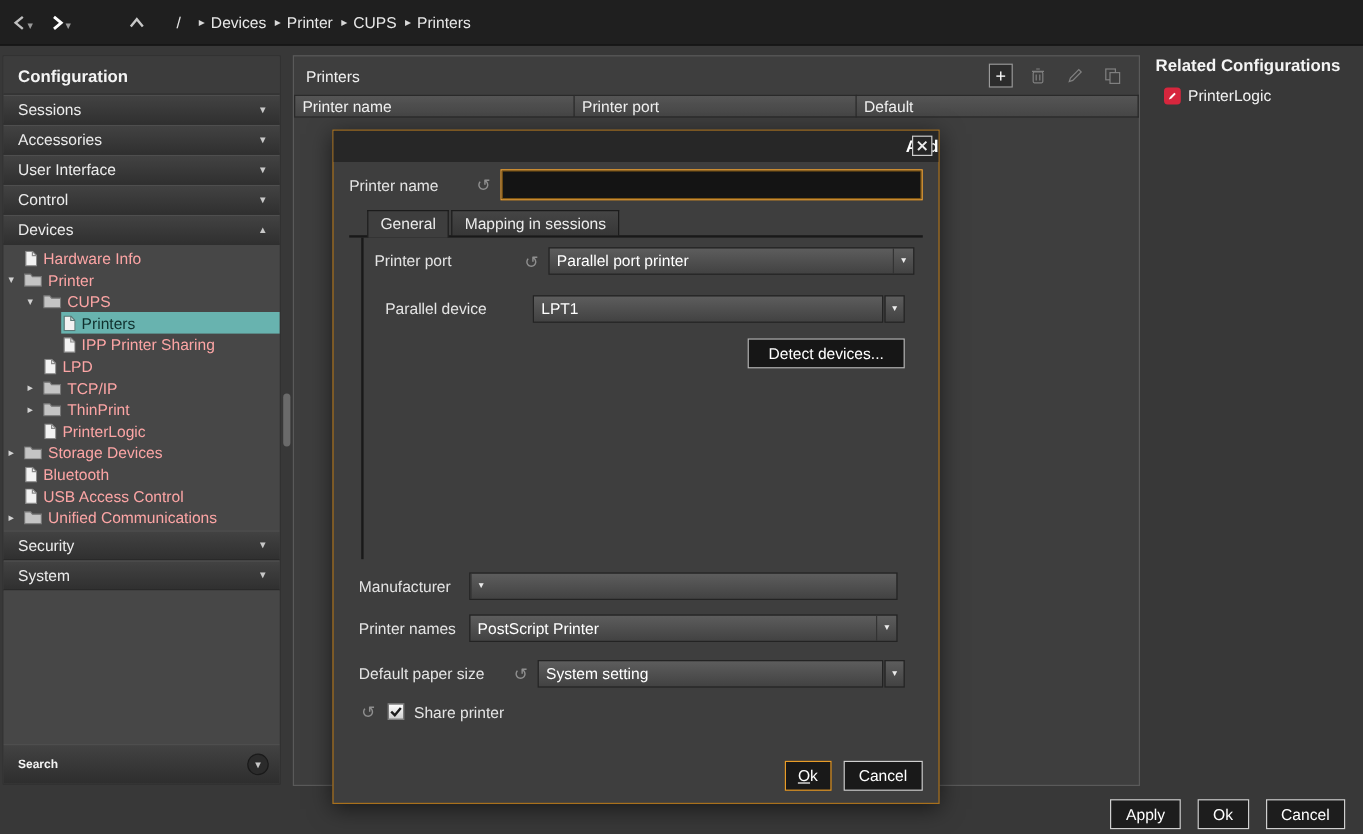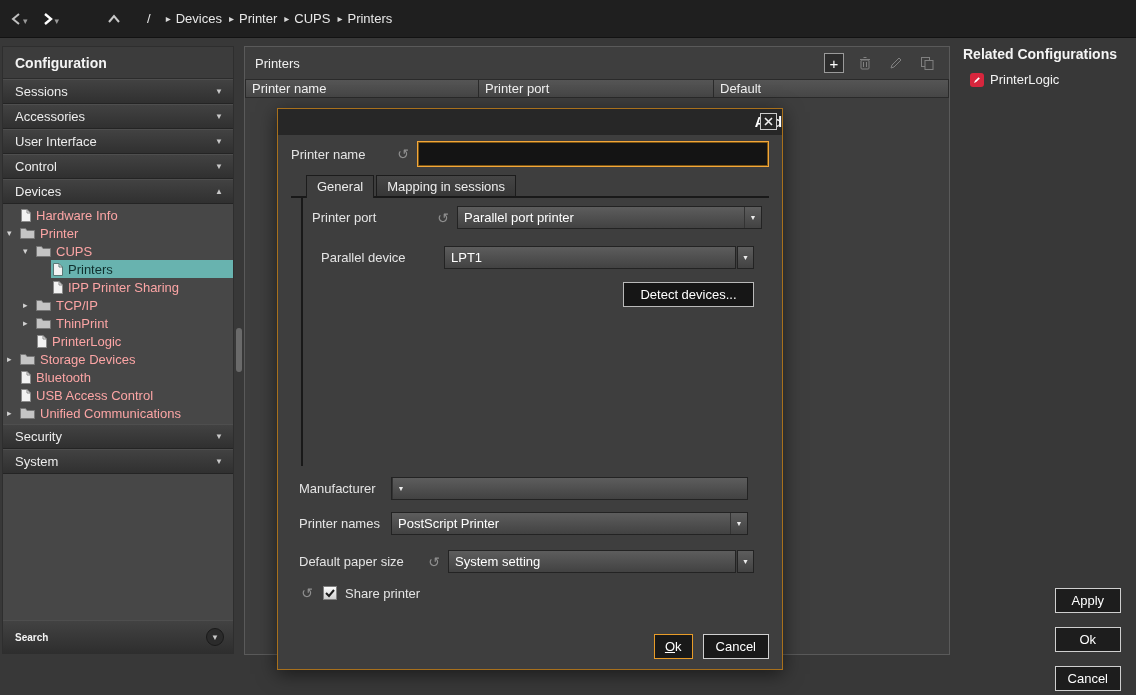--- a/index.html
+++ b/index.html
@@ -100,21 +100,21 @@
   .related { position:absolute; left:954px; top:46px; width:180px; }
   .related-title { font-size:14px; font-weight:bold; color:#f4f4f4; padding-left:9px; }
   .related-item { display:flex; align-items:center; gap:6px; margin:10px 0 0 16px; cursor:pointer; }
   .badge {
     width:14px; height:14px; border-radius:3px; background:#d7263d;
     display:flex; align-items:center; justify-content:center;
   }
   .related-label { color:#f2f2f2; }
 
   
-  .footer-btns { position:absolute; right:15px; bottom:4px; display:flex; gap:14px;flex-direction:column; }
+  .footer-btns { position:absolute; right:15px; bottom:4px; display:flex; gap:14px; }
   .btn {
     height:25px; padding:0 12px; background:#1d1d1d; border:1px solid #cfcfcf;
     color:#ffffff; font-size:13px; font-family:"Liberation Sans", sans-serif; cursor:pointer;
   }
 
   
   .dialog {
     position:absolute; left:277px; top:108px; width:506px; height:562px;
     background:#3e3e3e; border:1px solid #a8701c;
     box-shadow:0 4px 18px rgba(0,0,0,.55);
@@ -306,20 +306,32 @@
           <span class="icon">
             <svg width="11" height="13" viewBox="0 0 11 13">
               <path d="M1.5 .5h5.5l3.5 3.5v8.5h-9z" fill="#f2f2f2" stroke="#8a8a8a"></path>
               <path d="M7 .5v3.5h3.5" fill="none" stroke="#8a8a8a"></path>
             </svg>
           </span>
           <span class="tlabel">IPP Printer Sharing</span>
         </span>
     </div>
     <div class="tree-item lvl2">
+      <span class="expander"></span>
+      <span class="titem">
+          <span class="icon">
+            <svg width="11" height="13" viewBox="0 0 11 13">
+              <path d="M1.5 .5h5.5l3.5 3.5v8.5h-9z" fill="#f2f2f2" stroke="#8a8a8a"></path>
+              <path d="M7 .5v3.5h3.5" fill="none" stroke="#8a8a8a"></path>
+            </svg>
+          </span>
+          <span class="tlabel">LPD</span>
+        </span>
+    </div>
+    <div class="tree-item lvl2">
       <span class="expander">▸</span>
       <span class="titem">
           <span class="icon">
             <svg width="15" height="12" viewBox="0 0 15 12">
               <path d="M.5 1.5h5l1.5 2h7.5v8H.5z" fill="#c4c4c4" stroke="#777777"></path>
             </svg>
           </span>
           <span class="tlabel">TCP/IP</span>
         </span>
     </div>

